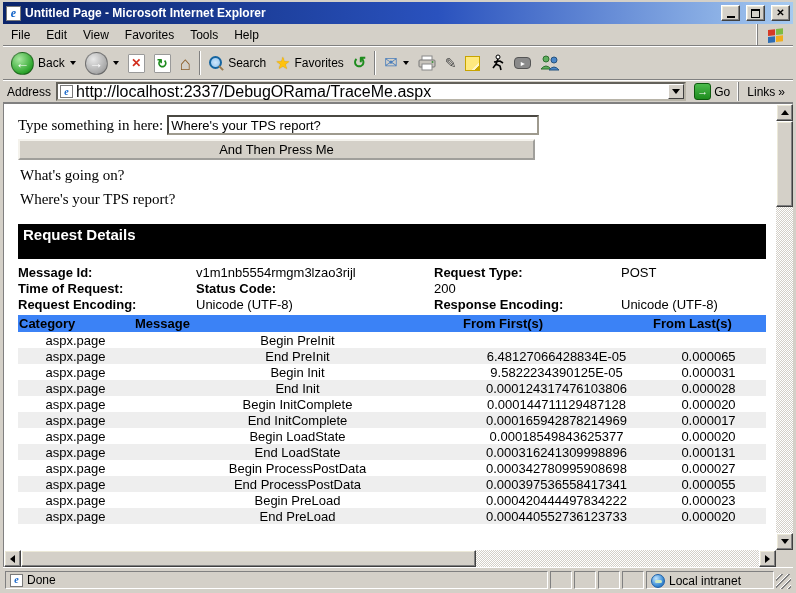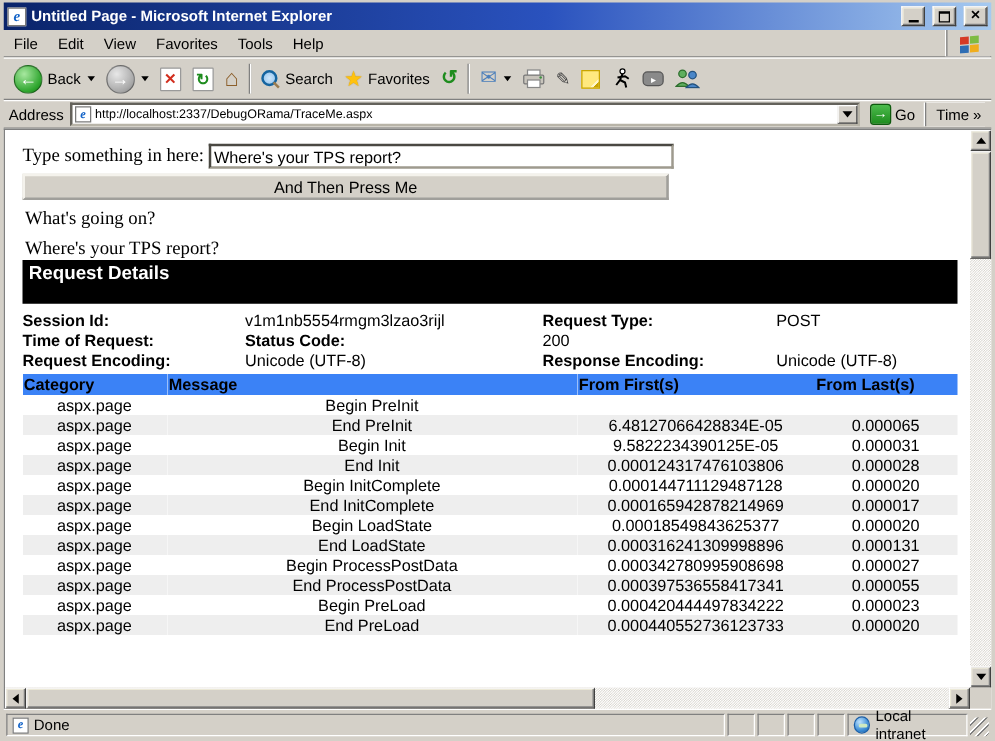--- a/index.html
+++ b/index.html
@@ -50,40 +50,40 @@
   .mail-glyph { color:#4a7ebb; font-size:16px; line-height:1; }
   .edit-glyph { color:#444; font-size:14px; line-height:1; }
   .note-ic { width:15px; height:15px; background:#FFE97F; border:1px solid #C8A400;
     background-image:linear-gradient(315deg, #C8A400 0 3px, #FFF6C8 3px 5px, transparent 5px); }
   .bubble-ic { width:17px; height:12px; background:#8a8a8a; border-radius:4px; color:#fff; font-size:8px; line-height:12px; text-align:center; border:1px solid #555; }
 
   
   .addressbar { height:23px; flex:0 0 23px; display:flex; align-items:center; padding:1px 4px; gap:5px; background:#D4D0C8;
     border-top:1px solid #fff; border-bottom:1px solid #808080; font-size:12px; }
   .addr-combo { flex:1; height:19px; background:#fff; border:2px inset #B8B4A8; display:flex; align-items:center; padding-left:2px; gap:3px; }
-  .addr-url { flex:1; font-size:10px; white-space:nowrap; overflow:hidden; }
+  .addr-url { flex:1; font-size:16px; white-space:nowrap; overflow:hidden; }
   .combo-btn { width:16px; height:15px; background:#D4D0C8; border:1px solid; border-color:#fff #404040 #404040 #fff;
     display:flex; align-items:center; justify-content:center; margin-right:0; flex:0 0 16px; }
   .go-btn { display:flex; align-items:center; gap:3px; padding:0 3px; }
   .go-ic { width:17px; height:17px; background:linear-gradient(180deg,#4CBB4C,#1E8C1E); border:1px solid #0E5A0E; border-radius:3px;
     color:#fff; font-weight:bold; font-size:11px; display:flex; align-items:center; justify-content:center; line-height:1; }
   .links { display:flex; align-items:center; gap:3px; padding:0 4px 0 8px; border-left:1px solid #808080; box-shadow:-1px 0 0 #fff; height:100%; }
 
   
   .viewport { flex:1; position:relative; background:#fff; border-top:1px solid #808080; border-left:1px solid #808080; overflow:hidden; }
   .content { position:absolute; top:0; left:0; right:17px; bottom:17px; overflow:hidden; padding:10px 0 0 14px; background:#fff; }
 
   .form-row { display:flex; align-items:center; font-family:"Liberation Serif",serif; font-size:15px; height:22px; }
   .textbox { width:372px; height:20px; margin-left:4px; border:2px inset #9E9A8E; font:13px "Liberation Sans",sans-serif; padding:1px 2px; background:#fff; color:#000; }
   .press-btn { display:block; width:517px; height:21px; margin-top:3px; background:#D4D0C8; color:#000;
     border:2px outset #F4F2EC; font:13px "Liberation Sans",sans-serif; text-align:center; }
   .para { font-family:"Liberation Serif",serif; font-size:15px; margin:6px 0 0 2px; line-height:18px; }
 
   .banner { width:748px; background:#000; color:#fff; font-weight:bold; font-size:15px; padding:2px 5px 16px 5px; }
-  .banner.first { }
+  .banner.first { margin-top:16px; }
   .banner.second { margin-top:4px; }
 
   .details { width:748px; font-size:13px; margin-top:6px; margin-bottom:2px; }
   .details-row { display:grid; grid-template-columns:178px 238px 187px auto; line-height:16px; }
   .dl { font-weight:bold; }
 
   table.trace { width:748px; border-collapse:collapse; table-layout:fixed; font-size:13px; margin-top:2px; }
   table.trace th { background:#3b82f6; font-weight:bold; text-align:left; height:17px; padding:0 2px 0 1px; white-space:nowrap; overflow:hidden; }
   table.trace td { height:16px; padding:0 2px 0 1px; white-space:nowrap; overflow:hidden;text-align:center; }
   table.trace tbody tr:nth-child(even) { background:#EEEEEE; }
@@ -106,21 +106,21 @@
   .thumb { position:absolute; background:#D4D0C8; border:1px solid; border-color:#FFFFFF #404040 #404040 #FFFFFF;
     box-shadow:inset -1px -1px 0 #808080, inset 1px 1px 0 #ECE9D8; }
   .vthumb { left:0; top:17px; width:17px; height:86px; }
   .hthumb { top:0; left:17px; height:17px; width:455px; }
 
   
   .statusbar { height:24px; flex:0 0 24px; background:#D4D0C8; display:flex; align-items:center; gap:2px; padding:3px 2px 2px 2px; border-top:1px solid #fff; }
   .pane { height:18px; border:1px solid; border-color:#808080 #FFFFFF #FFFFFF #808080; display:flex; align-items:center; gap:4px; padding:0 4px; font-size:12px; }
   .pane.done { flex:1; }
   .pane.mini { width:22px; padding:0; }
-  .pane.zone { width:96px; }
+  .pane.zone { width:128px;align-items:flex-end; }
   .grip { width:15px; height:15px; align-self:flex-end;
     background:repeating-linear-gradient(135deg, transparent 0 3px, #fff 3px 4px, #808080 4px 5px); }
   .globe { width:14px; height:14px; border-radius:50%; background:radial-gradient(circle at 35% 30%, #BFE3FF, #3E8ED6 60%, #1C5FA8);
     border:1px solid #1C5FA8; position:relative; }
   .globe::after { content:""; position:absolute; left:3px; top:5px; width:7px; height:3px; background:#CFEAC0; border-radius:2px; }
 </style>
 </head>
 <body>
 
 <div class="win">
@@ -234,42 +234,42 @@
       <span class="addr-url">http://localhost:2337/DebugORama/TraceMe.aspx</span>
       <span class="combo-btn">
           <span class="tri-down"></span>
         </span>
     </span>
     <span class="go-btn">
       <span class="go-ic">→</span>
       <span>Go</span>
     </span>
     <span class="links">
-      <span>Time</span>
+      <span>Links</span>
       <span>»</span>
     </span>
   </div>
 
   <div class="viewport">
     <div class="content">
 
       <div class="form-row">
         <span>Type something in here:</span>
         <input class="textbox" type="text" value="Where's your TPS report?" style="">
       </div>
       <button class="press-btn">And Then Press Me</button>
 
       <div class="para">What's going on?</div>
       <div class="para">Where's your TPS report?</div>
 
       <div class="banner first">Request Details</div>
 
       <div class="details">
         <div class="details-row">
-          <span class="dl">Session Id:</span>
+          <span class="dl">Message Id:</span>
           <span>v1m1nb5554rmgm3lzao3rijl</span>
           <span class="dl">Request Type:</span>
           <span>POST</span>
         </div>
         <div class="details-row">
           <span class="dl">Time of Request:</span>
           <span class="dl">Status Code:</span>
           <span>200</span>
         </div>
         <div class="details-row">

